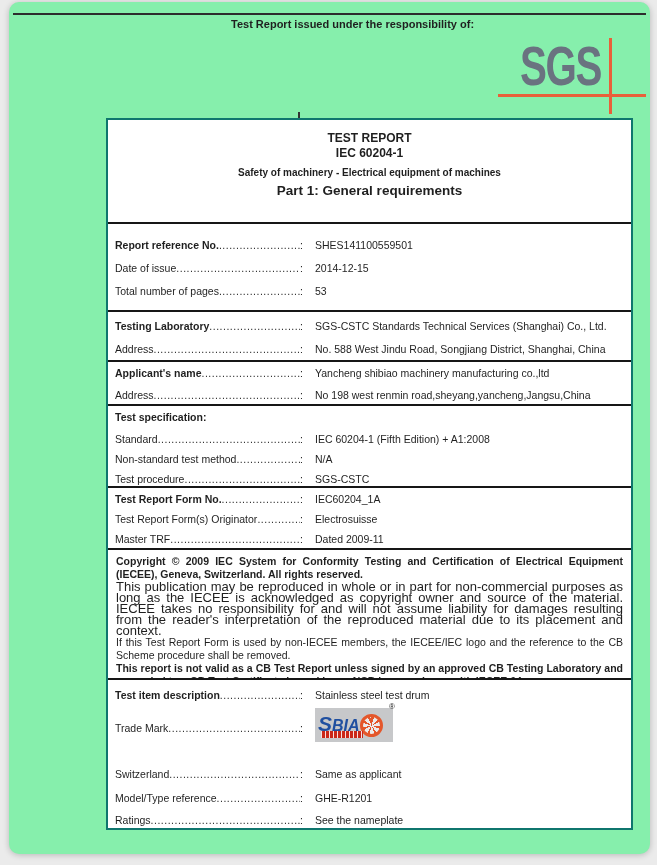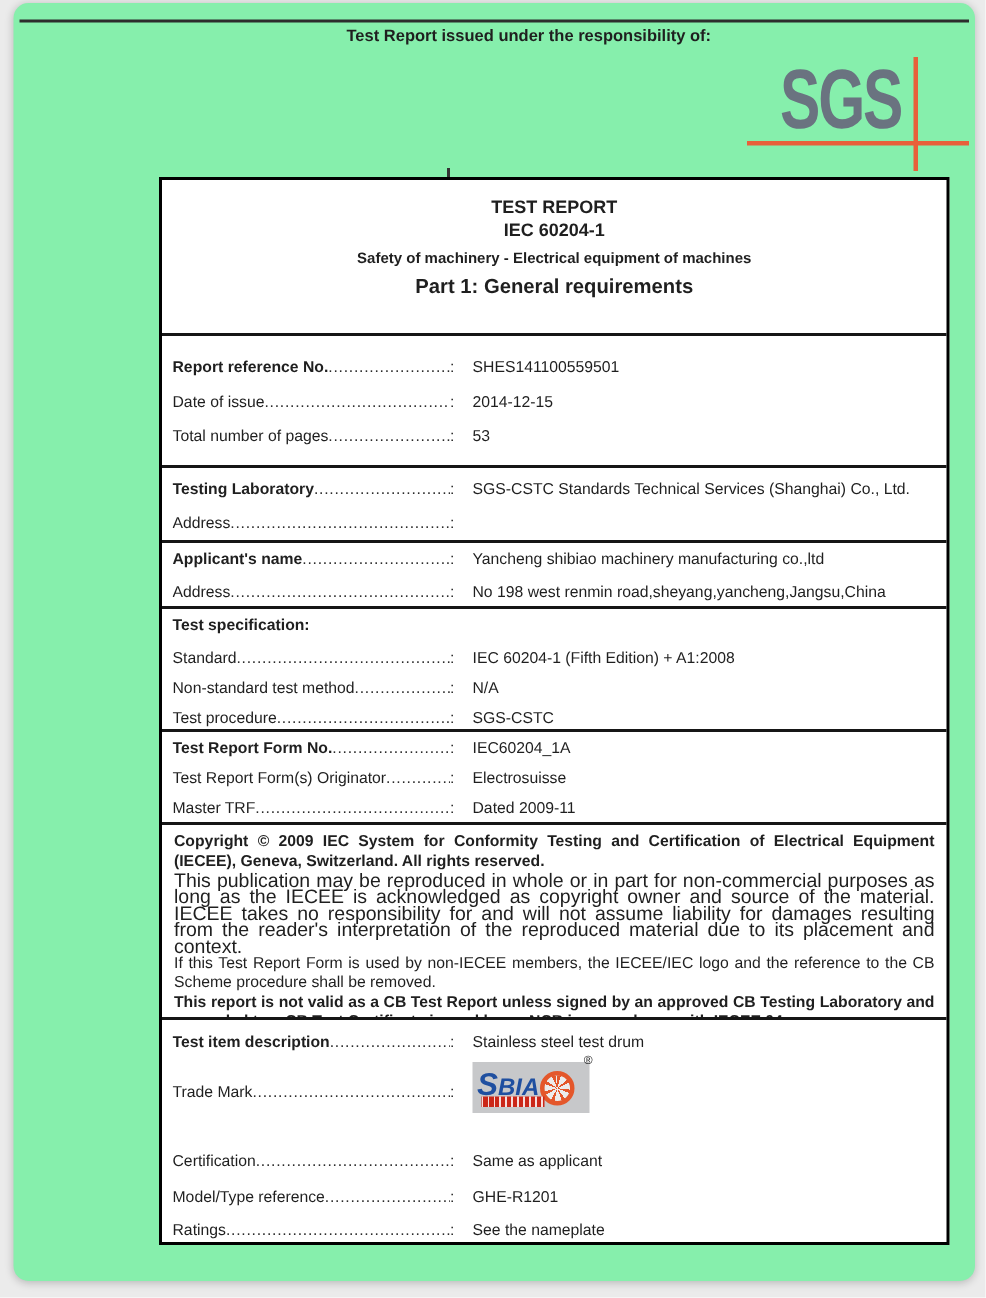--- a/index.html
+++ b/index.html
@@ -20,21 +20,21 @@
   .sgs-text{
     position:absolute;left:511px;top:36px;
     font-size:56px;line-height:56px;font-weight:bold;letter-spacing:-2px;
     color:#6a7380;transform:scaleX(.72);transform-origin:left top;white-space:nowrap;
   }
   .sgs-hline{position:absolute;left:489px;top:92px;width:148px;height:3px;background:#e8603a;}
   .sgs-vline{position:absolute;left:600px;top:36px;width:3px;height:76px;background:#e8603a;}
   
   .tbl{
     position:absolute;left:97px;top:116px;width:527px;
-    border:2px solid #000000;box-sizing:border-box;background:#fff;
+    border:2px solid #0f766e;box-sizing:border-box;background:#fff;
   }
   .sec{box-sizing:border-box;overflow:hidden;}
   .sec + .sec{border-top:2px solid #161616;}
   .sec-title{height:102px;text-align:center;padding-top:11px;}
   .tl1{font-size:12px;font-weight:bold;line-height:15px;}
   .tl2{font-size:12px;font-weight:bold;line-height:15px;}
   .tl3{font-size:10px;font-weight:bold;line-height:18px;margin-top:3px;}
   .tl4{font-size:13.5px;font-weight:bold;line-height:18px;}
   .sec-b{height:88px;padding-top:9px;}
   .sec-c{height:50px;padding-top:2px;}
@@ -141,20 +141,21 @@
             <span class="c"></span>
           </span>
         <span class="val">SGS-CSTC Standards Technical Services (Shanghai) Co., Ltd.</span>
       </div>
       <div class="row">
         <span class="lab">
             <span class="t">Address</span>
             <span class="d"></span>
             <span class="c"></span>
           </span>
+        <span class="val">No. 588 West Jindu Road, Songjiang District, Shanghai, China</span>
       </div>
     </div>
 
     <div class="sec sec-d">
       <div class="row">
         <span class="lab">
             <span class="t b">Applicant's name</span>
             <span class="d"></span>
             <span class="c"></span>
           </span>
@@ -249,21 +250,21 @@
           </span>
         <span class="tm">
           <span class="brand">SBIA</span>
           <span class="wheel"></span>
           <span class="strip"></span>
           <span class="reg">®</span>
         </span>
       </div>
       <div class="row row-manu">
         <span class="lab">
-            <span class="t">Certification</span>
+            <span class="t">Switzerland</span>
             <span class="d"></span>
             <span class="c"></span>
           </span>
         <span class="val">Same as applicant</span>
       </div>
       <div class="row row-model">
         <span class="lab">
             <span class="t">Model/Type reference</span>
             <span class="d"></span>
             <span class="c"></span>

